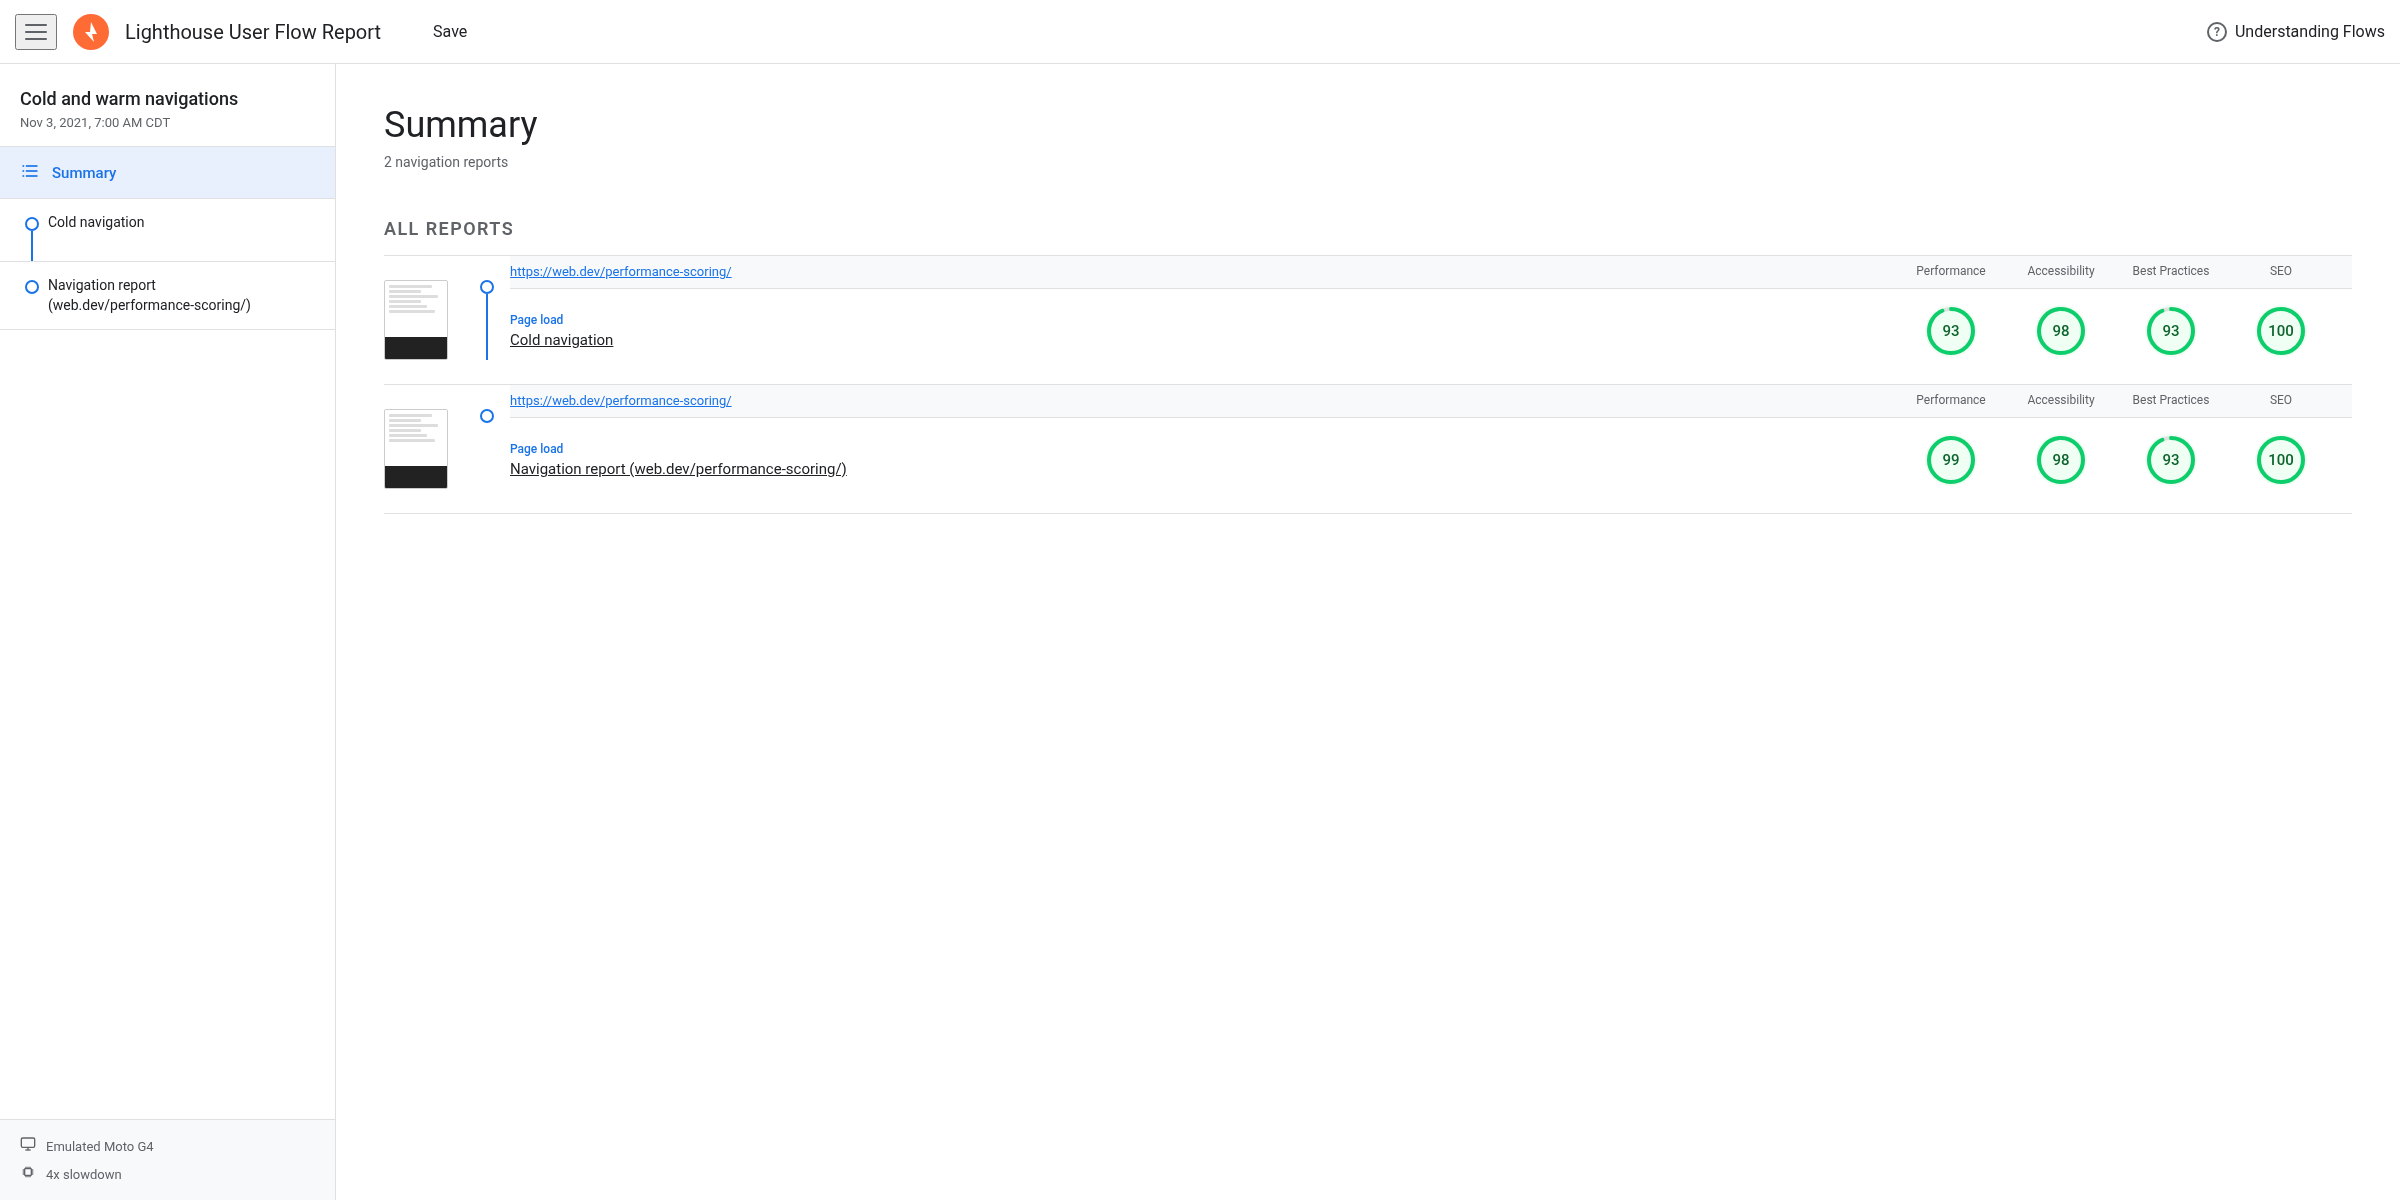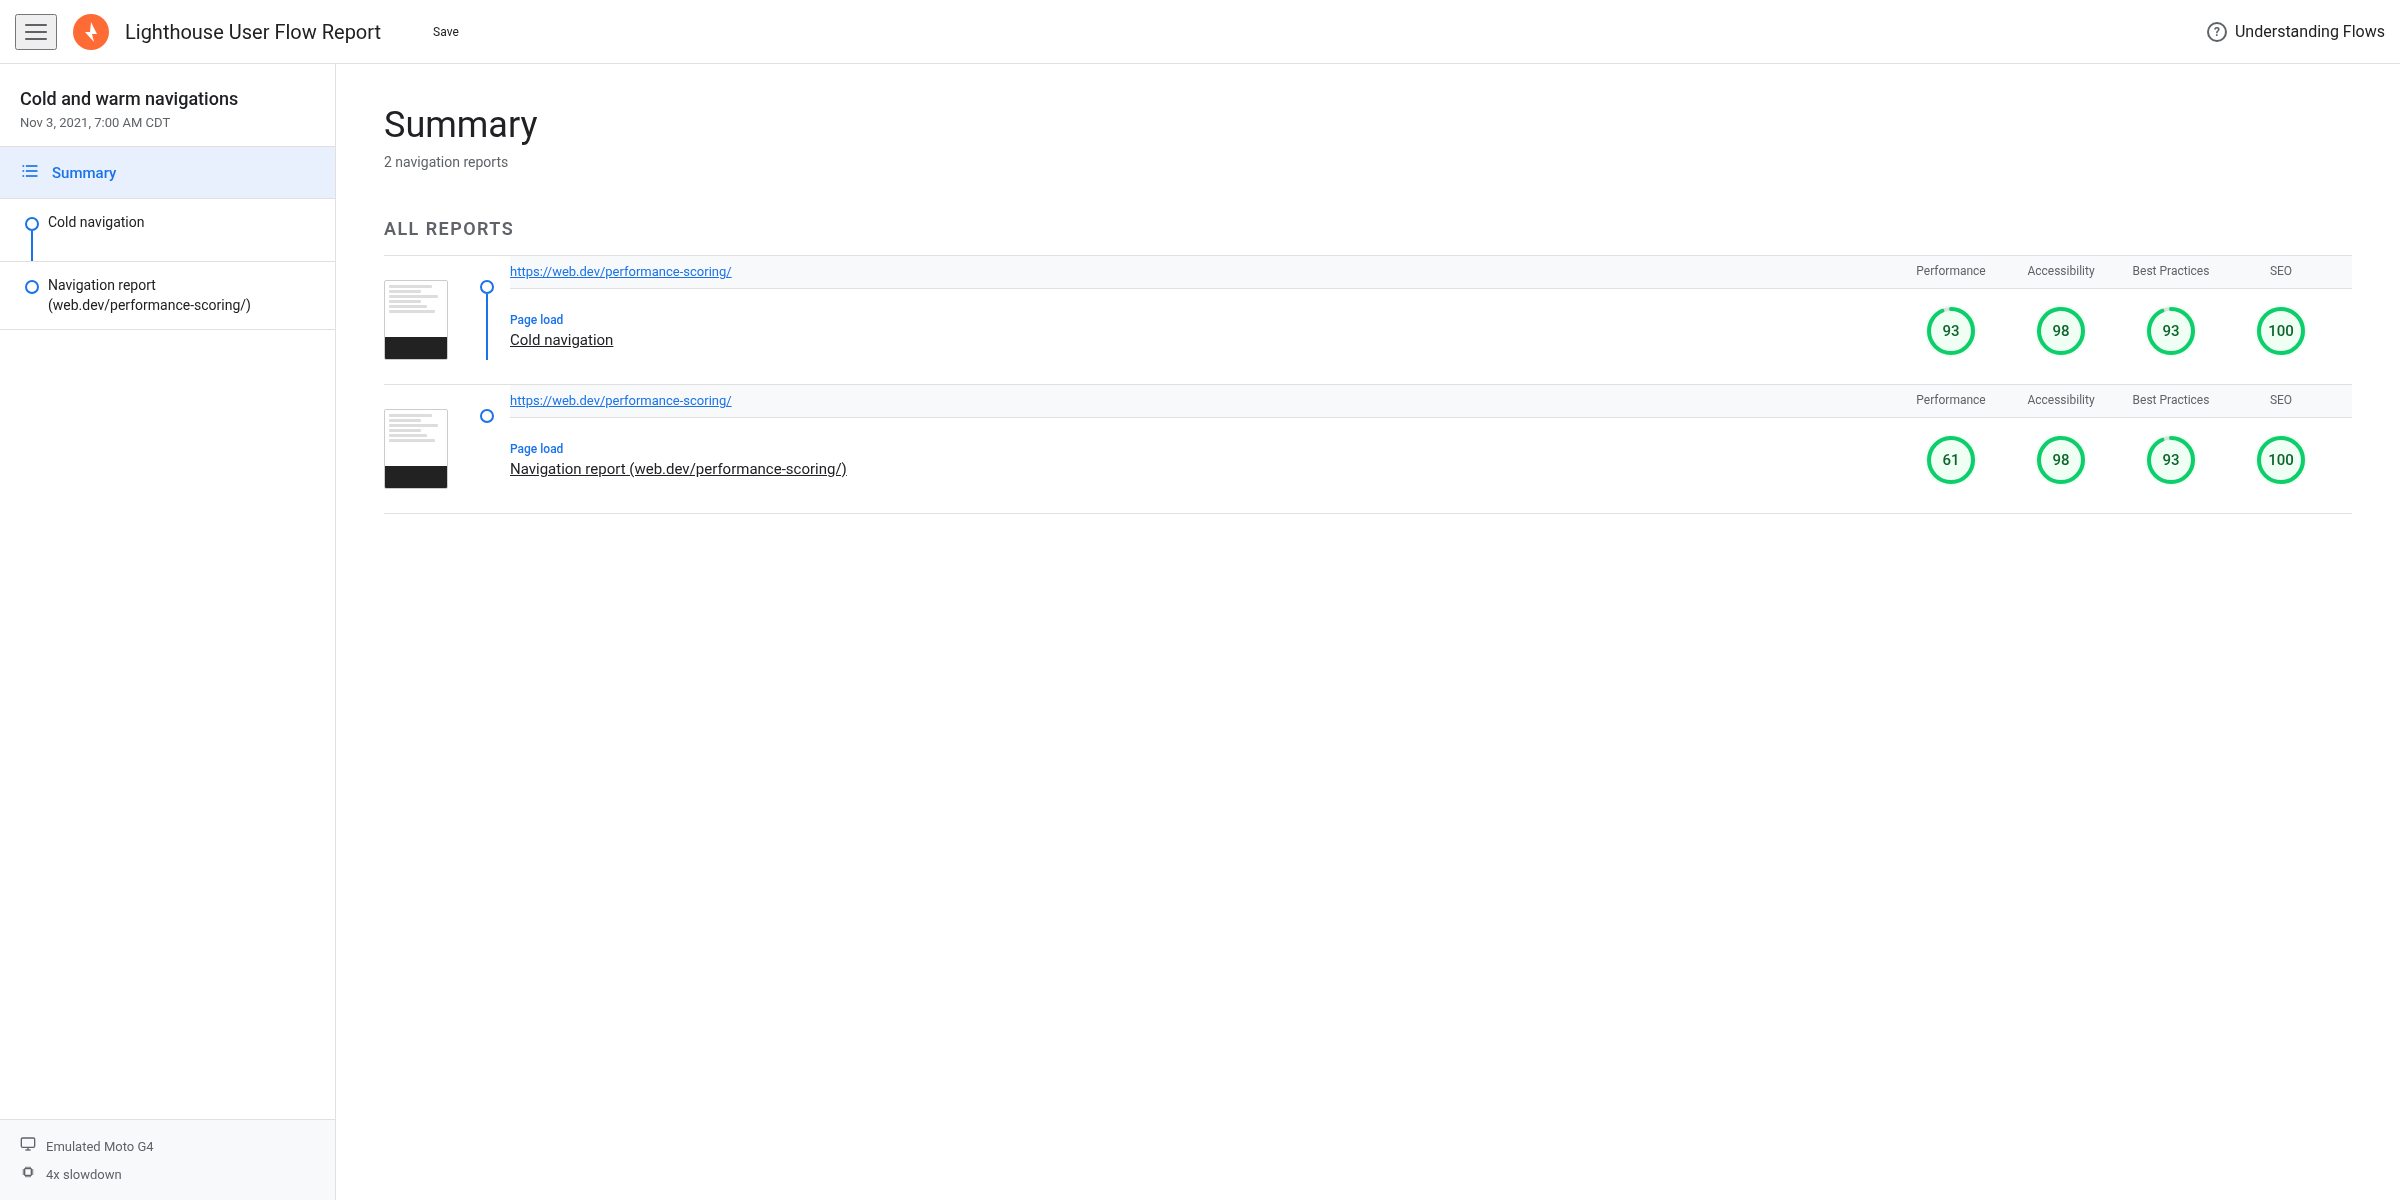--- a/index.html
+++ b/index.html
@@ -14,21 +14,21 @@
       border-bottom: 1px solid #e0e0e0;
       background: #fff;
       flex-shrink: 0;
       z-index: 10;
     }
     .header-left { display: flex; align-items: center; gap: 16px; }
     .hamburger { display: flex; flex-direction: column; gap: 5px; cursor: pointer; padding: 8px; }
     .hamburger span { display: block; width: 22px; height: 2px; background: #5f6368; border-radius: 2px; }
     .logo-icon { width: 36px; height: 36px; }
     .header-title { font-size: 20px; font-weight: 400; color: #202124; }
-    .save-btn { margin-left: 24px; font-size: 12px; color: #202124; cursor: pointer; padding: 8px 12px; border: none; background: none; font-family: inherit; }
+    .save-btn { margin-left: 24px; font-size: 16px; color: #202124; cursor: pointer; padding: 8px 12px; border: none; background: none; font-family: inherit; }
     .header-right { margin-left: auto; display: flex; align-items: center; gap: 8px; cursor: pointer; }
     .help-icon { width: 20px; height: 20px; border: 2px solid #5f6368; border-radius: 50%; display: flex; align-items: center; justify-content: center; font-size: 12px; color: #5f6368; font-weight: bold; }
     .understanding-flows { font-size: 16px; color: #202124; }
 
     
     .main-layout { display: flex; flex: 1; overflow: hidden; }
 
     
     .sidebar {
       width: 336px;
@@ -371,21 +371,21 @@
               <div class="report-name">Navigation report (web.dev/performance-scoring/)</div>
             </div>
             <div class="report-scores">
 
               <div class="score-circle-wrap">
                 <div class="score-circle score-good-bg">
                   <svg width="52" height="52" viewBox="0 0 52 52">
                     <circle class="circle-track" cx="26" cy="26" r="22"></circle>
                     <circle class="circle-fill" cx="26" cy="26" r="22" stroke-dasharray="138.23" stroke-dashoffset="1.38" transform="rotate(-90 26 26)"></circle>
                   </svg>
-                  <span class="score-value score-good">61</span>
+                  <span class="score-value score-good">99</span>
                 </div>
               </div>
 
               <div class="score-circle-wrap">
                 <div class="score-circle score-good-bg">
                   <svg width="52" height="52" viewBox="0 0 52 52">
                     <circle class="circle-track" cx="26" cy="26" r="22"></circle>
                     <circle class="circle-fill" cx="26" cy="26" r="22" stroke-dasharray="138.23" stroke-dashoffset="2.76" transform="rotate(-90 26 26)"></circle>
                   </svg>
                   <span class="score-value score-good">98</span>

